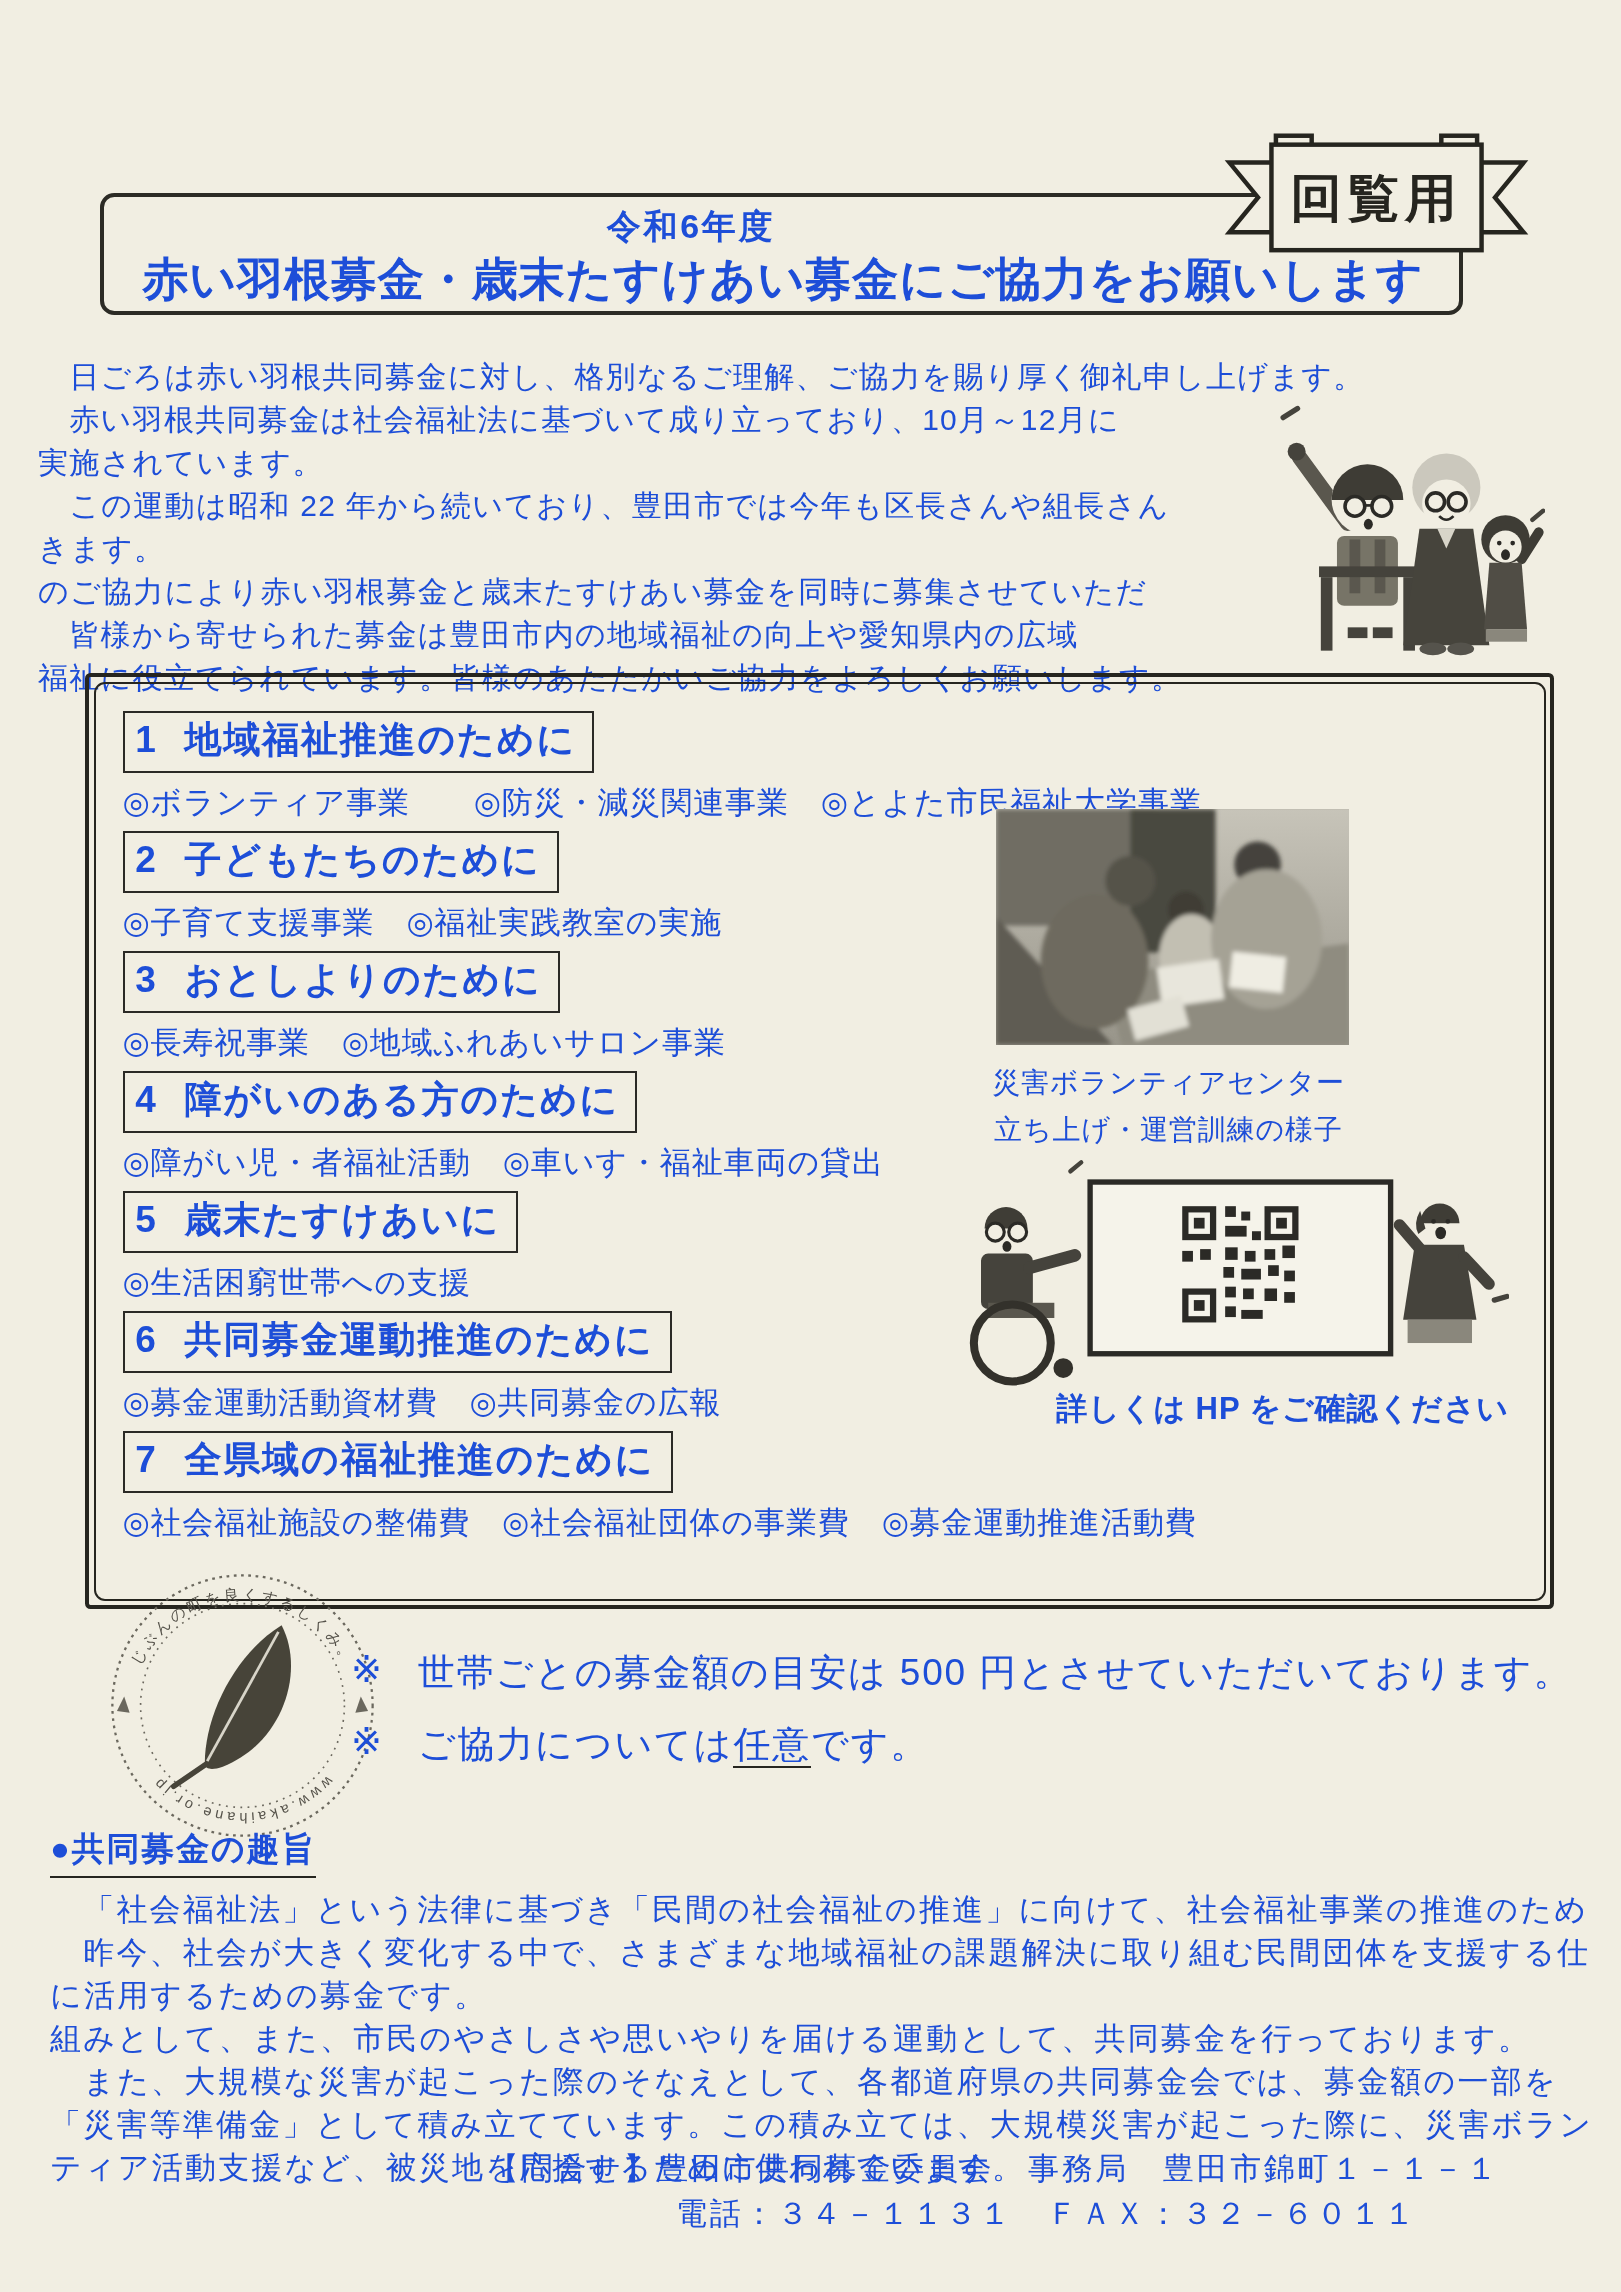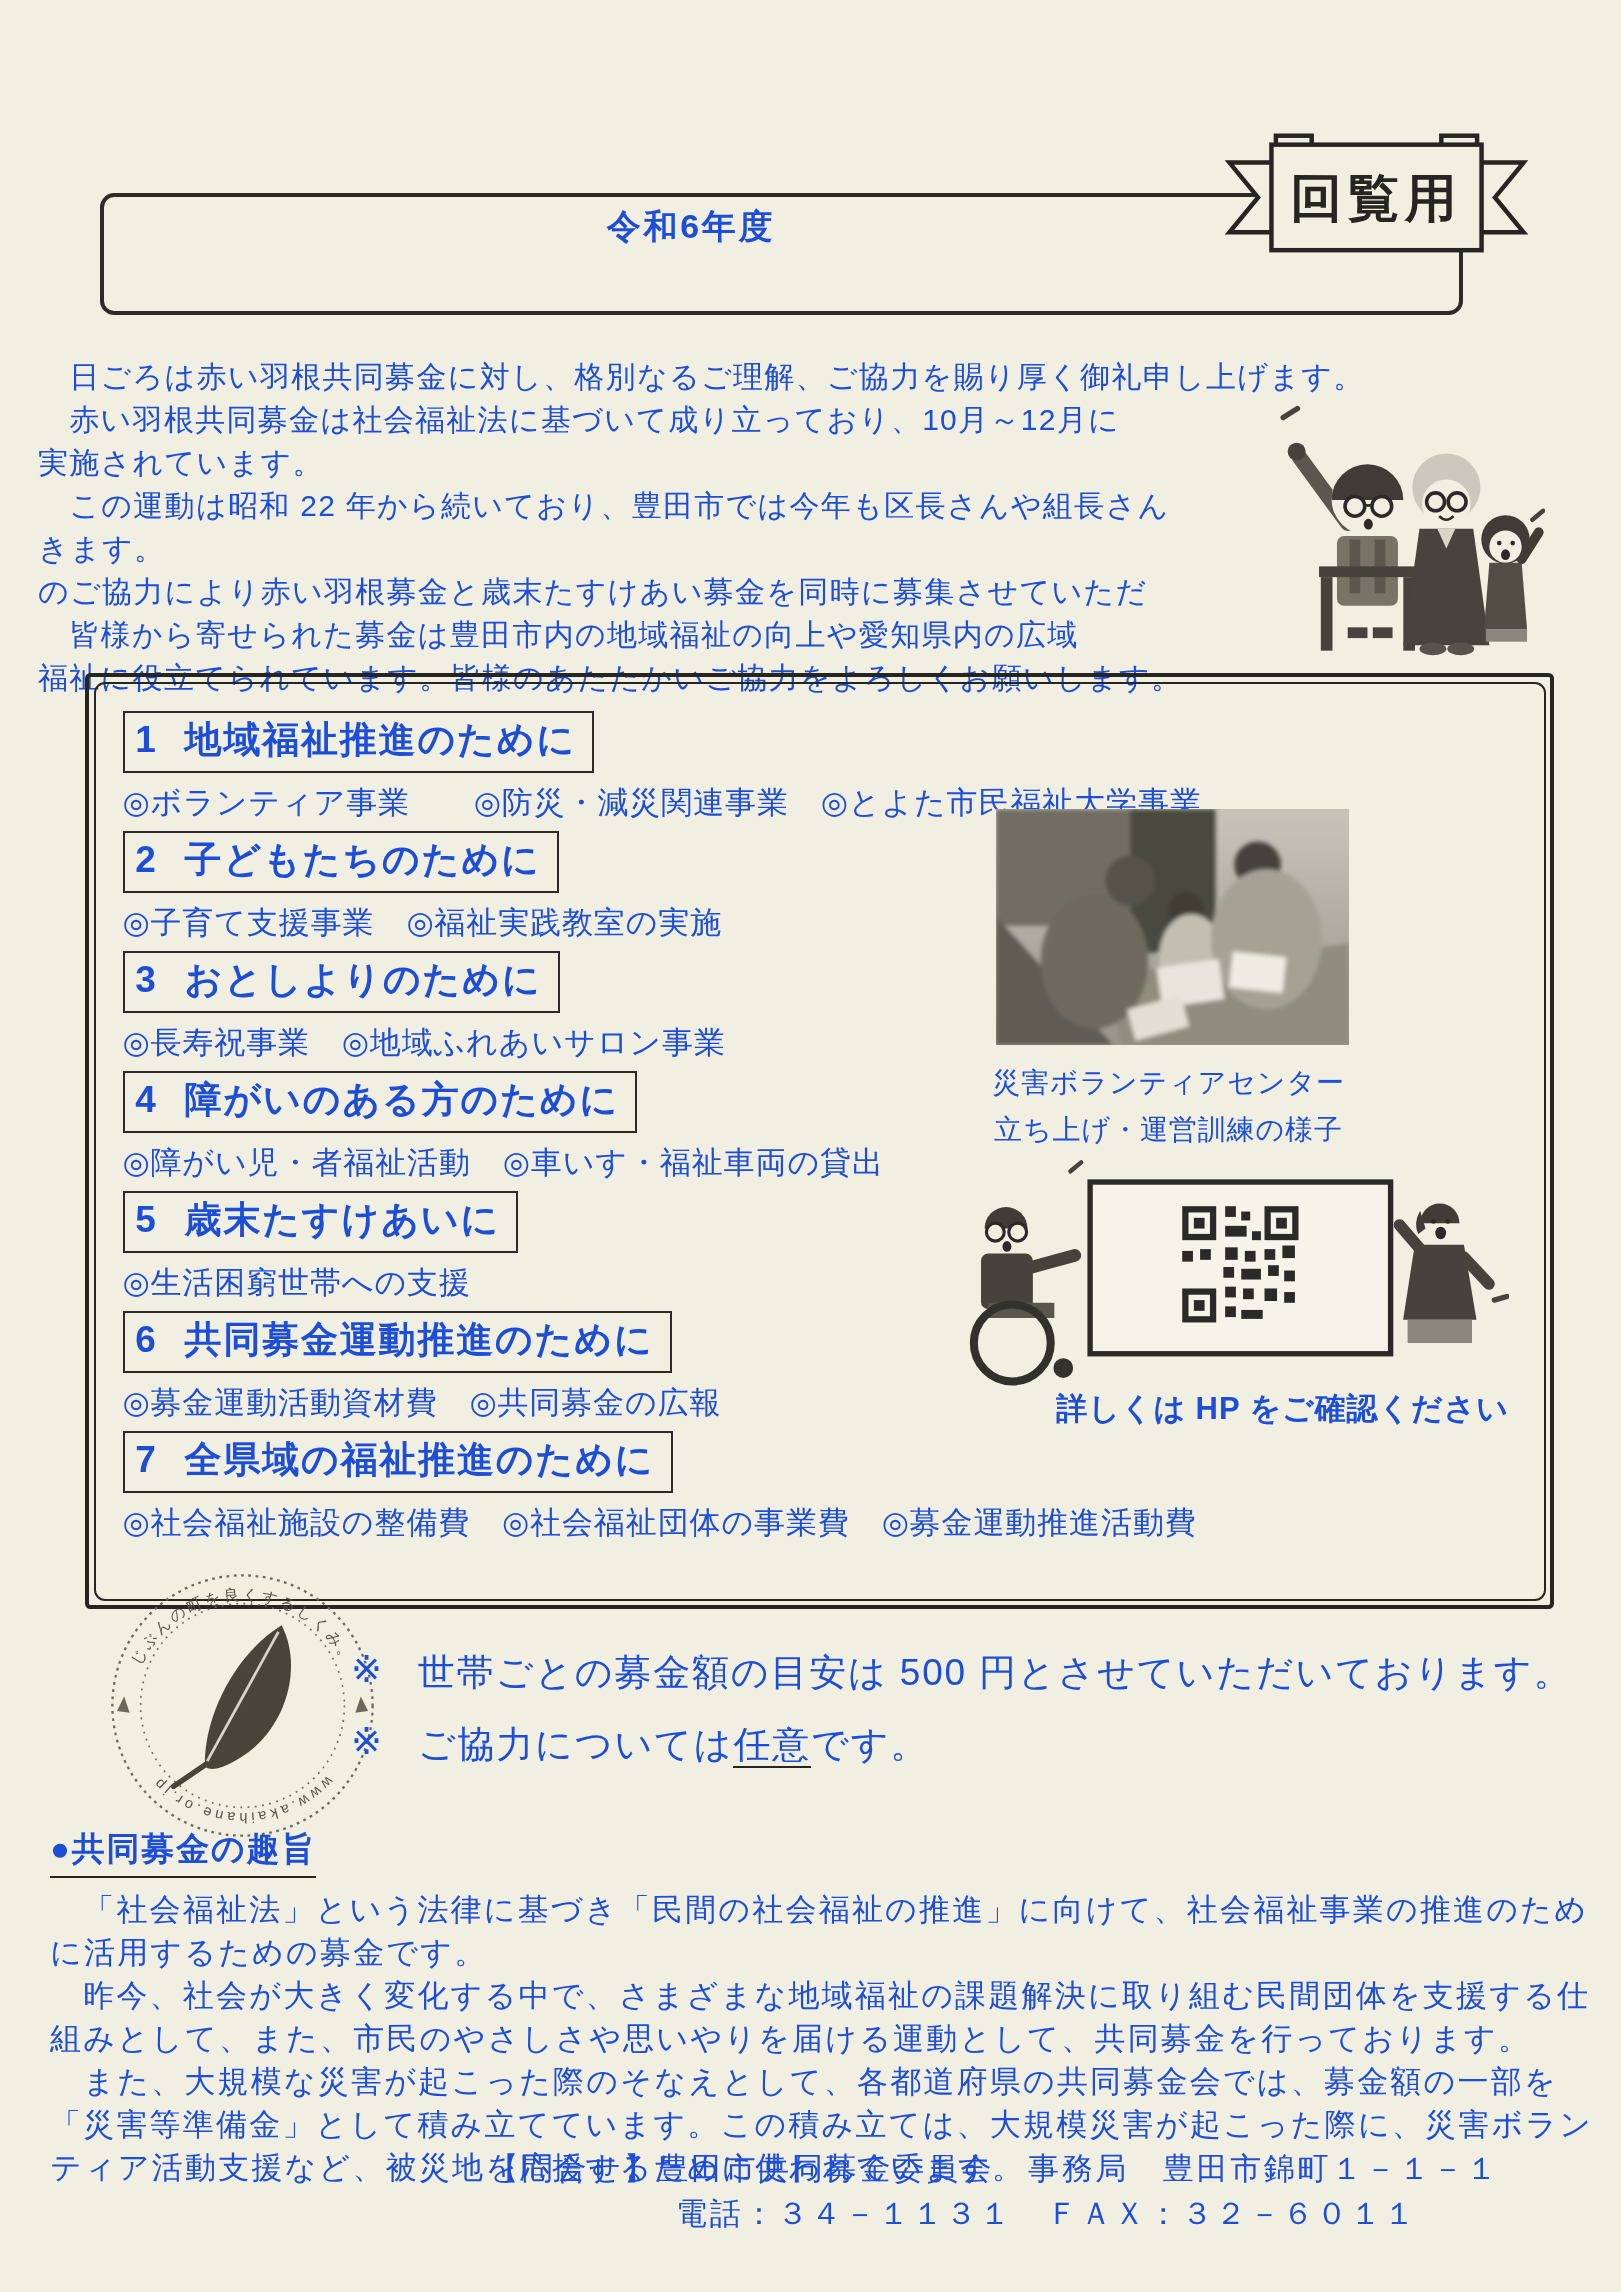--- a/index.html
+++ b/index.html
@@ -48,20 +48,21 @@
   .contact .l2{padding-left:188px;}
   .contact .l3{padding-left:204px;font-size:29.6px;}
 </style>
 </head>
 <body>
 
 <div class="page">
 
   <div class="abs title-box"></div>
   <div class="abs title-year">令和6年度</div>
+  <div class="abs title-main">赤い羽根募金・歳末たすけあい募金にご協力をお願いします</div>
 
   <svg class="abs ribbon" viewBox="0 0 345 170">
     <g stroke="#26251f" stroke-width="5" fill="#f1eee2">
       <polygon points="8,42 85,42 85,120 8,120 40,81"></polygon>
       <polygon points="337,42 260,42 260,120 337,120 305,81"></polygon>
       <rect x="60" y="12" width="40" height="18"></rect>
       <rect x="245" y="12" width="40" height="18"></rect>
       <rect x="55" y="22" width="235" height="118"></rect>
     </g>
     <text x="172" y="102" text-anchor="middle" font-size="58" font-weight="bold" letter-spacing="6" fill="#26251f">回覧用</text>
@@ -286,22 +287,22 @@
     <div class="note-line">
       <span class="note-marker">※</span>
       <span><span>ご協力については</span><span class="u-line">任意</span><span>です。</span></span>
     </div>
   </div>
 
   <div class="abs purpose">
     <div class="purpose-heading">●共同募金の趣旨</div>
     <div class="purpose-lines">
       <div>　「社会福祉法」という法律に基づき「民間の社会福祉の推進」に向けて、社会福祉事業の推進のため</div>
+      <div>　昨今、社会が大きく変化する中で、さまざまな地域福祉の課題解決に取り組む民間団体を支援する仕</div>
       <div>に活用するための募金です。</div>
-      <div>　昨今、社会が大きく変化する中で、さまざまな地域福祉の課題解決に取り組む民間団体を支援する仕</div>
       <div>組みとして、また、市民のやさしさや思いやりを届ける運動として、共同募金を行っております。</div>
       <div>　また、大規模な災害が起こった際のそなえとして、各都道府県の共同募金会では、募金額の一部を</div>
       <div>「災害等準備金」として積み立てています。この積み立ては、大規模災害が起こった際に、災害ボラン</div>
       <div>ティア活動支援など、被災地を応援するために使われています。</div>
     </div>
   </div>
 
   <div class="abs contact">
     <div class="l1">【問合せ】豊田市共同募金委員会　事務局　豊田市錦町１－１－１</div>
     <div class="l2">電話：３４－１１３１　ＦＡＸ：３２－６０１１</div>

